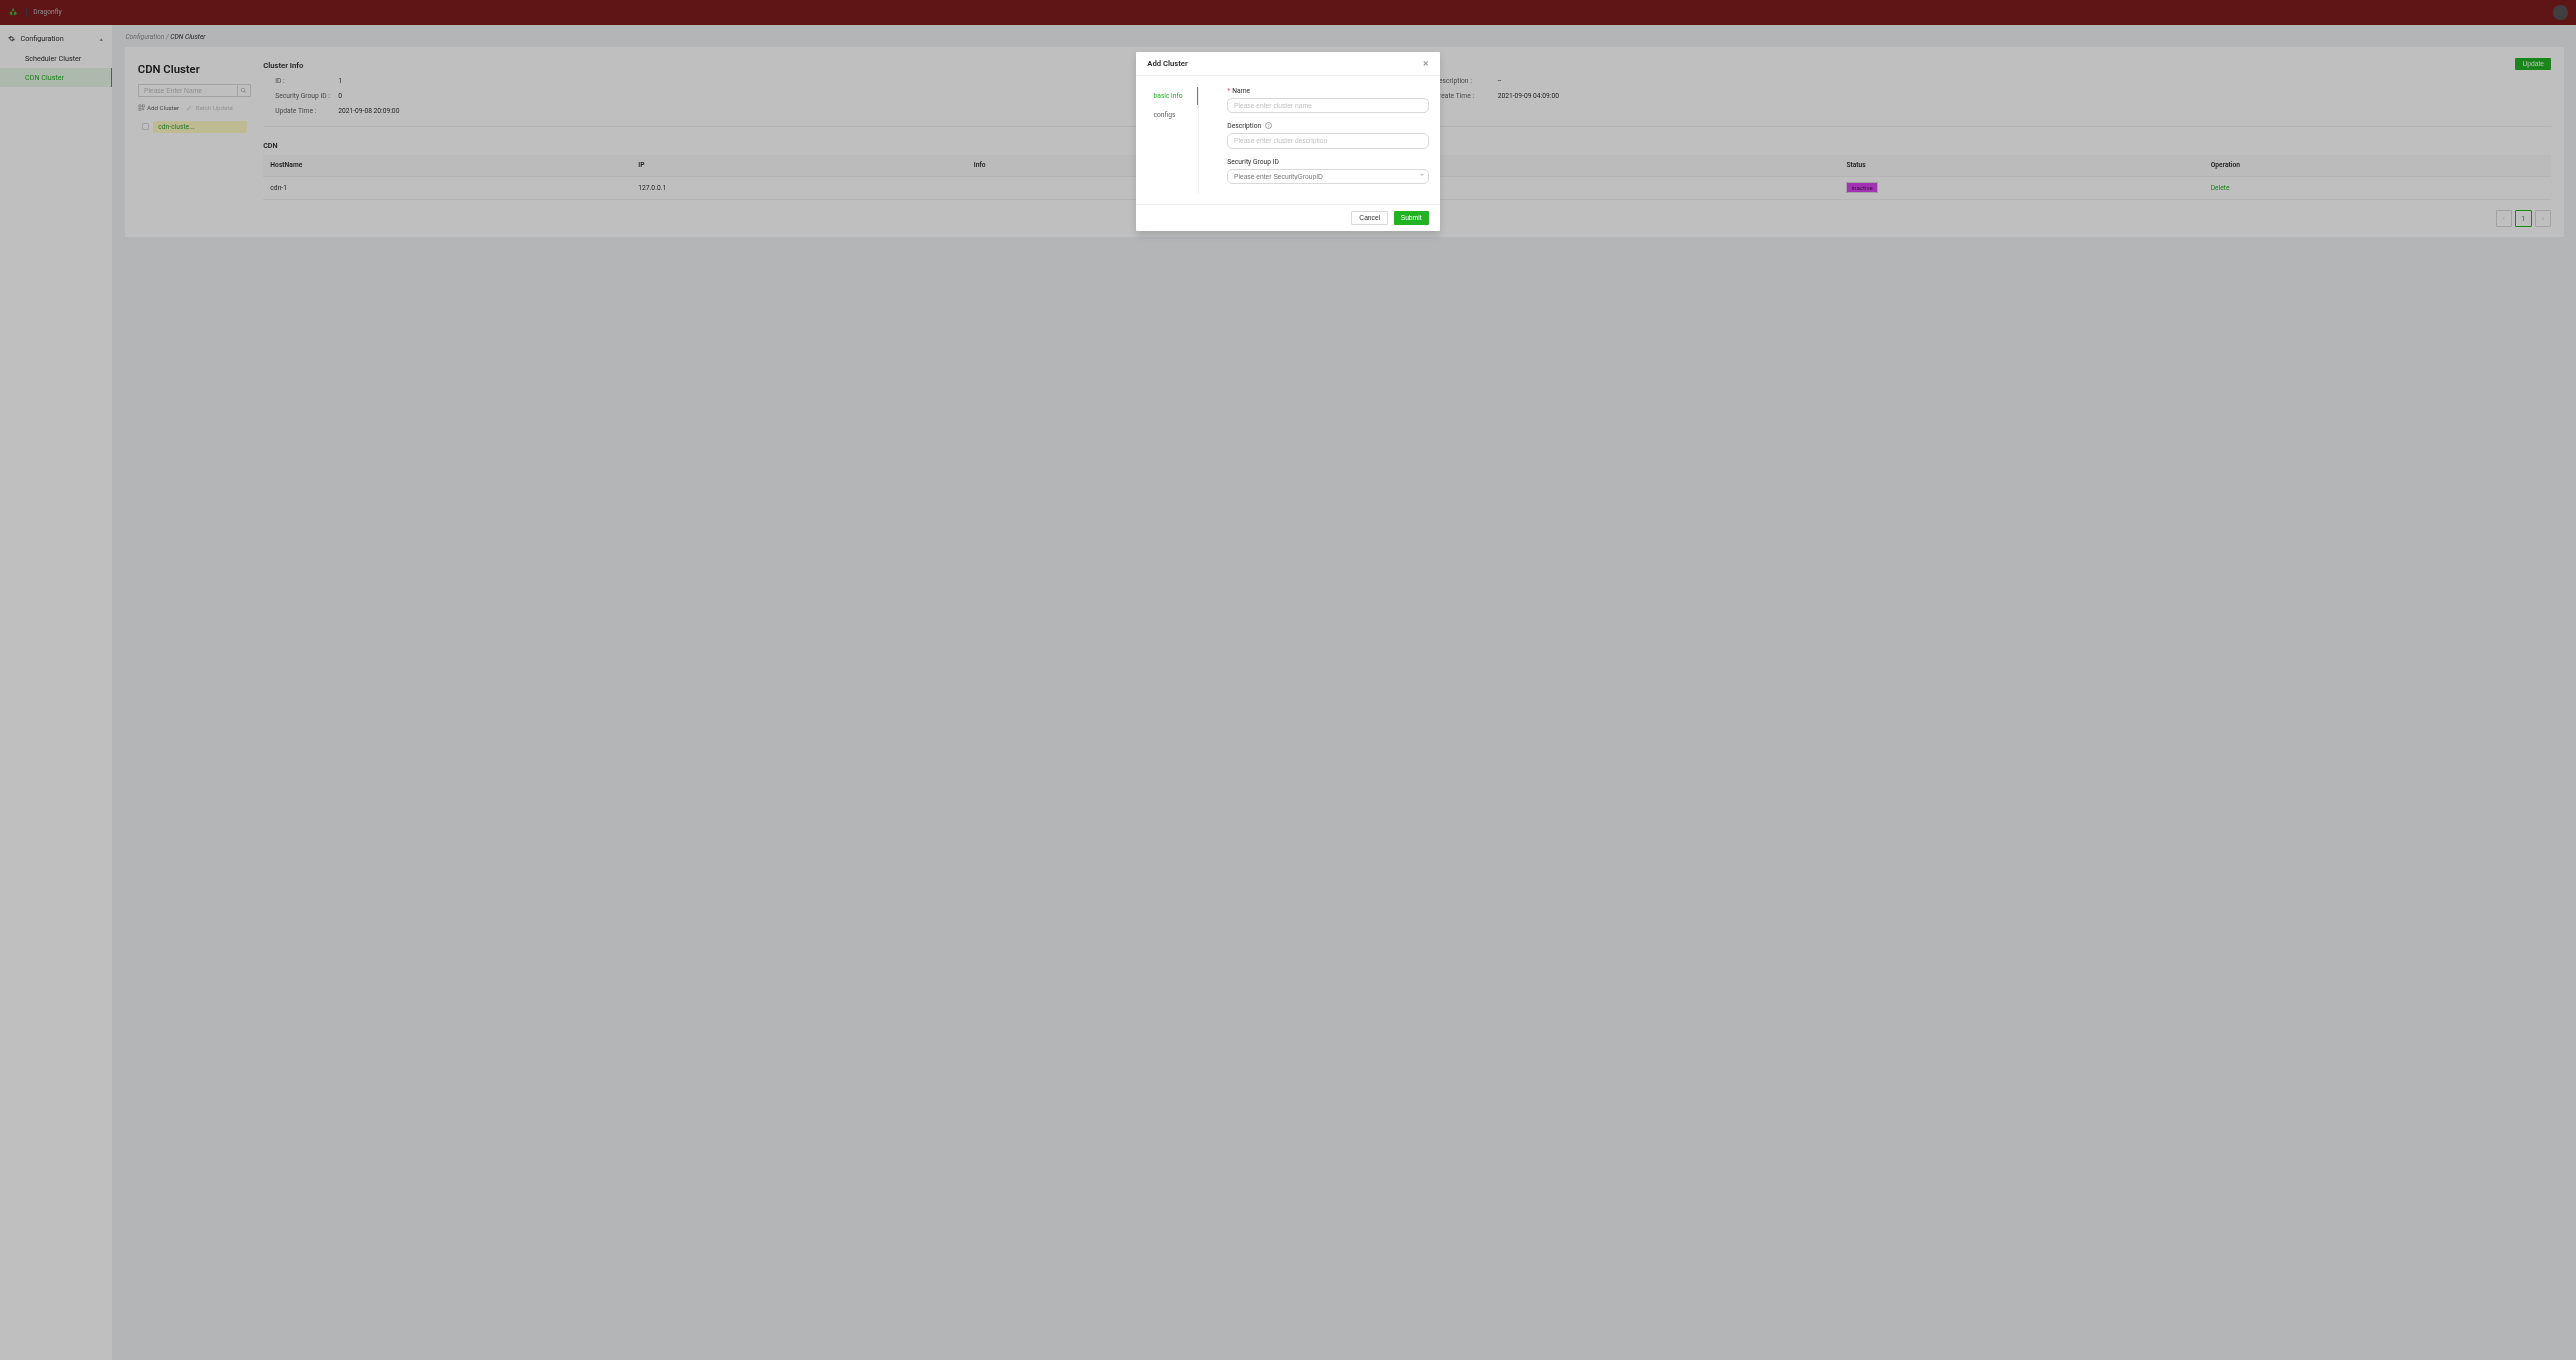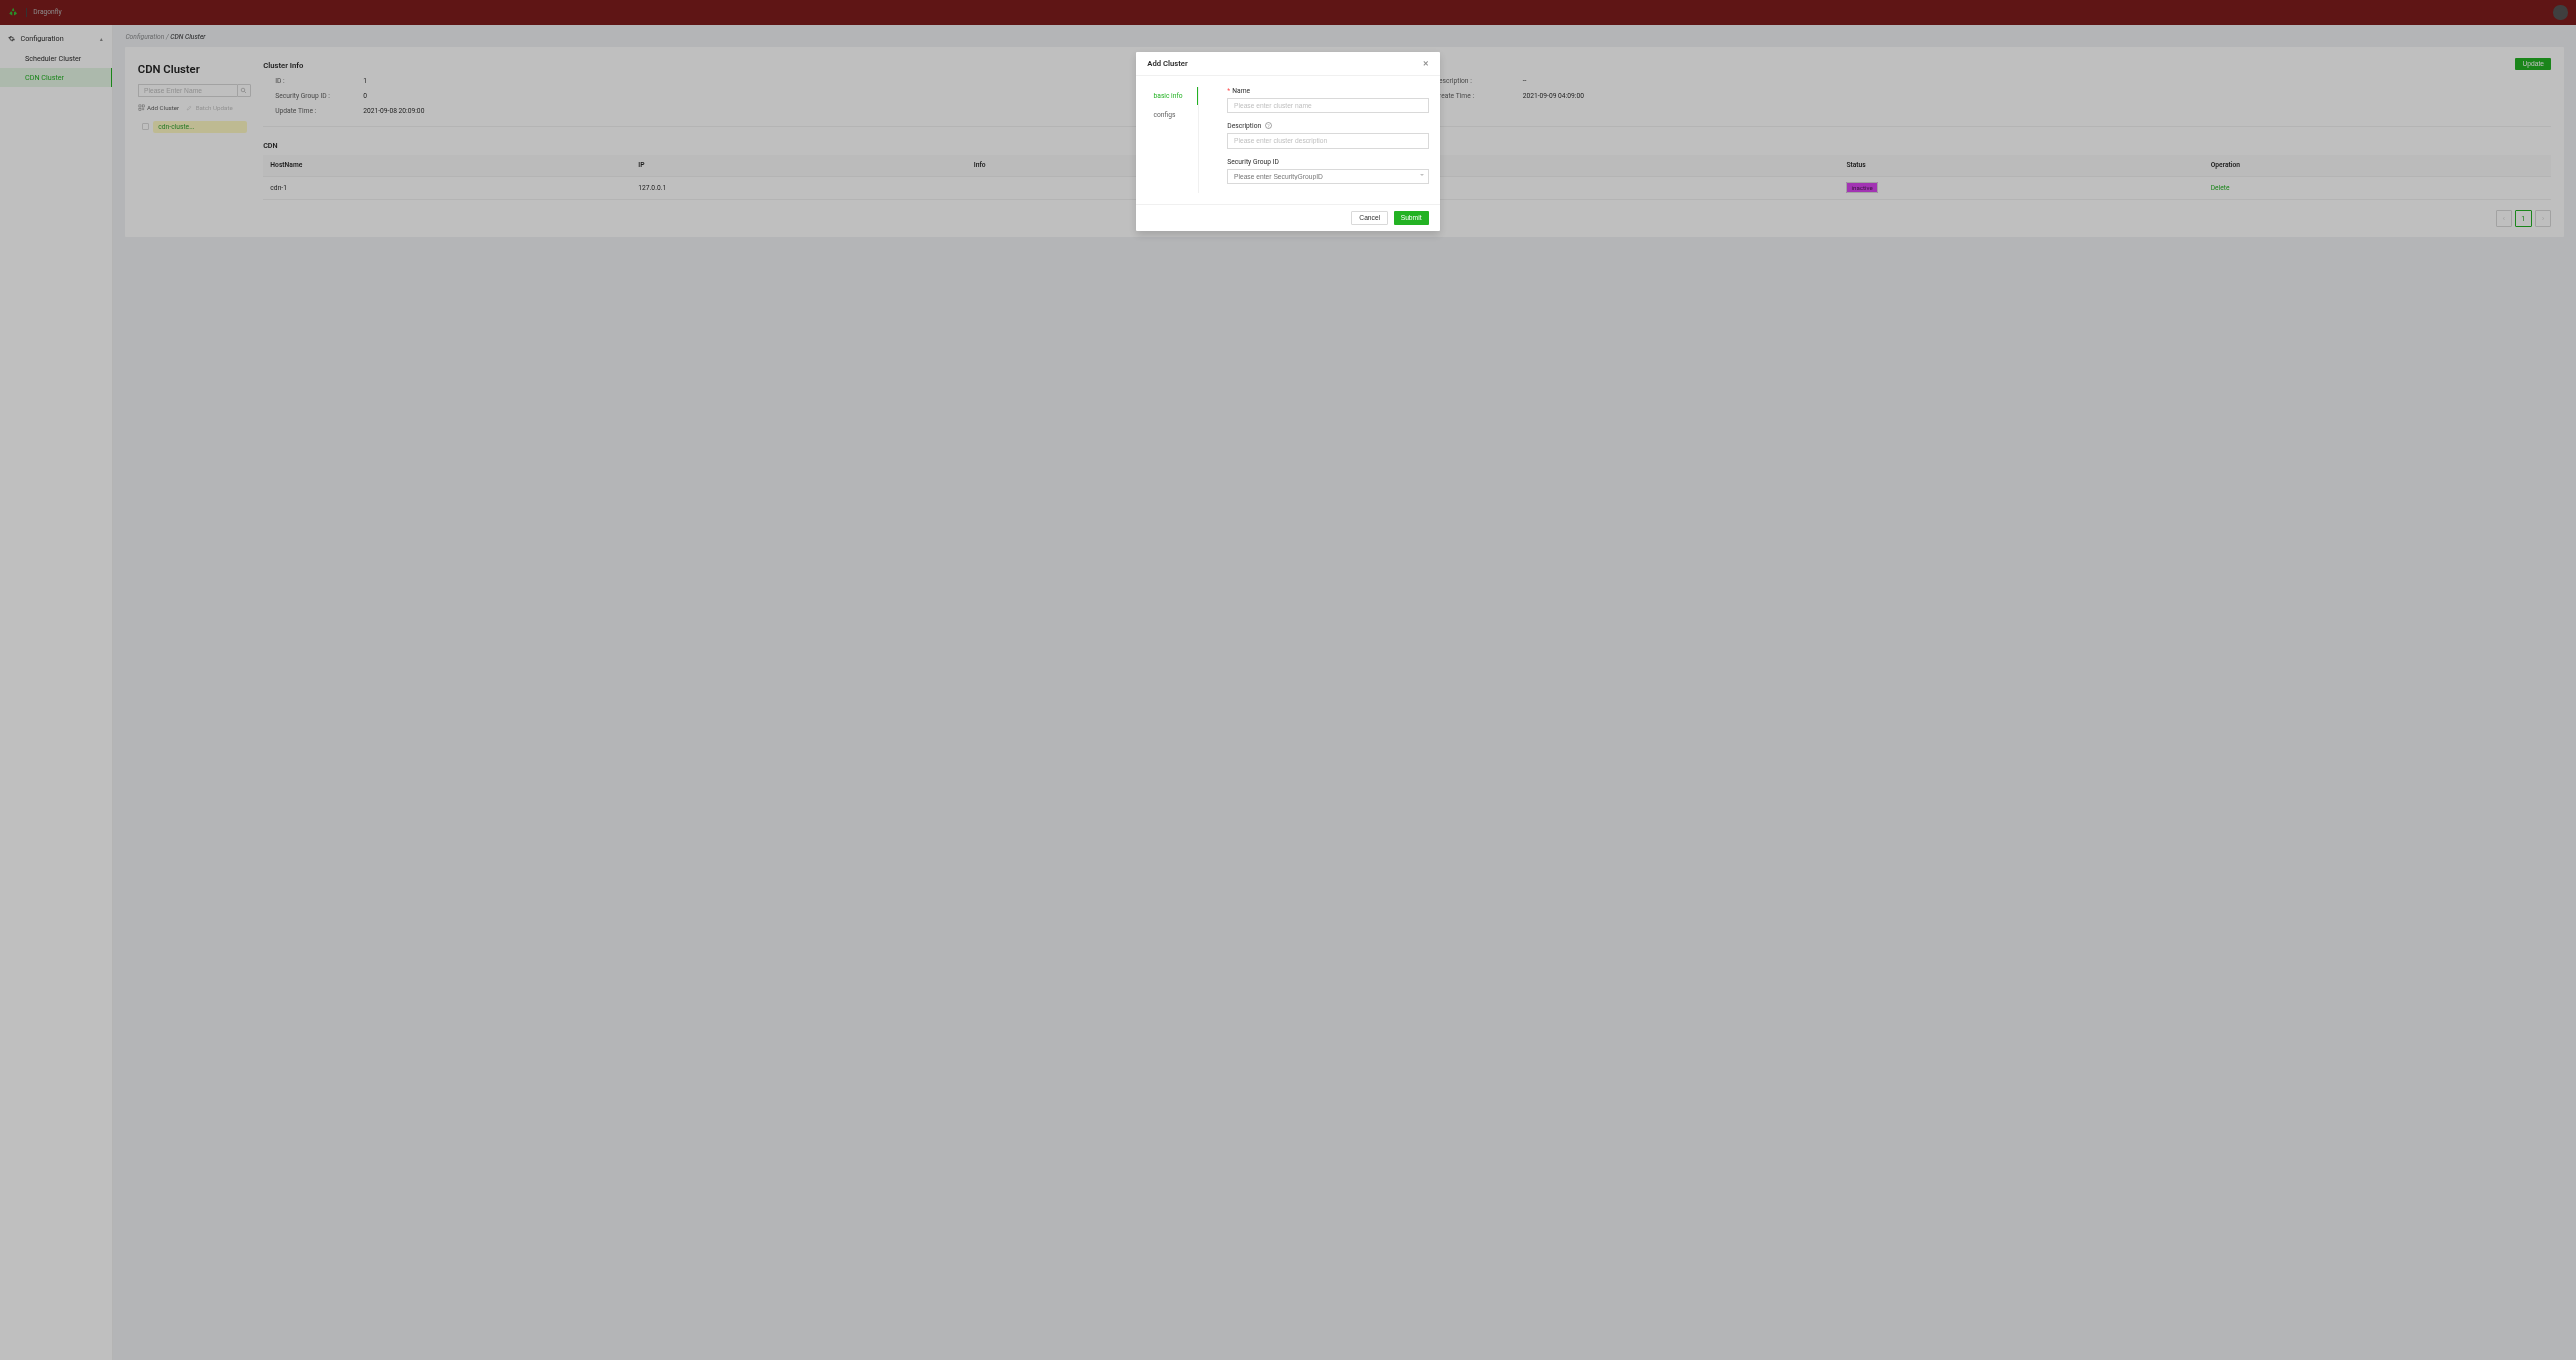--- a/index.html
+++ b/index.html
@@ -149,21 +149,21 @@
       cursor: pointer;
       font-size: 6.7px;
     }
     .kv-grid {
       display: grid;
       grid-template-columns: 1fr 1fr;
       row-gap: 7.2px;
       column-gap: 31px;
       margin-top: 7.2px;
     }
-    .kv { display: flex; gap: 26px; font-size: 6.7px; padding-left: 12px; }
+    .kv { display: flex; gap: 1px; font-size: 6.7px; padding-left: 12px; }
     .kv .k { color: rgba(0,0,0,.65); min-width: 62px; }
     .kv .v { color: rgba(0,0,0,.85); }
 
     .section-title { font-weight: 600; font-size: 7.2px; margin-top: 14.4px; margin-bottom: 5.2px; }
 
     table.data {
       width: 100%;
       border-collapse: collapse;
       font-size: 6.7px;
     }
@@ -246,21 +246,21 @@
     .form-label {
       font-size: 6.7px;
       margin-bottom: 3.1px;
       display: block;
       color: rgba(0,0,0,.85);
     }
     .req { color: #ff4d4f; margin-right: 2.1px; }
     .form-input, .form-select {
       width: 100%;
       border: 0.5px solid #d9d9d9;
-      border-radius: 0;
+      border-radius: 5px;
       padding: 3.1px 5.7px;
       font-size: 6.7px;
       color: #262626;
       outline: none;
       margin-bottom: 9.3px;
       background: #fff;
     }
     .form-input::placeholder { color: #bfbfbf; }
     .select-wrap { position: relative; }
     .select-wrap::after {

